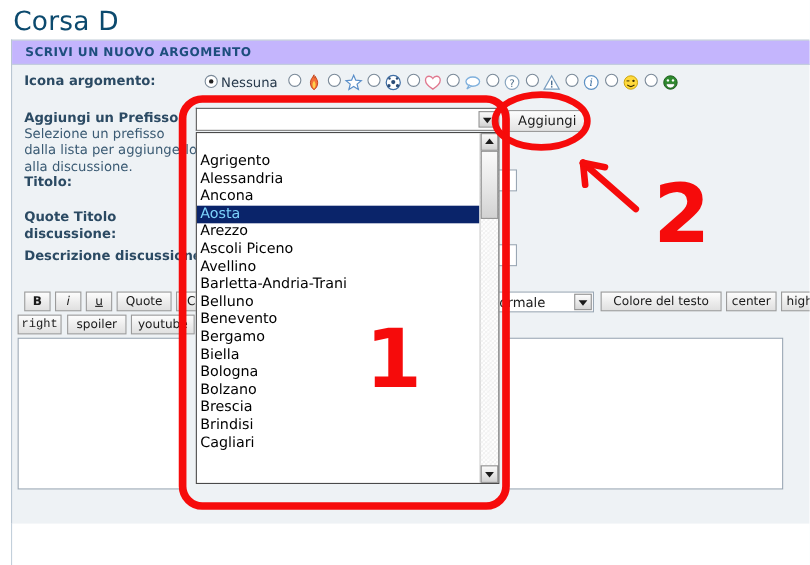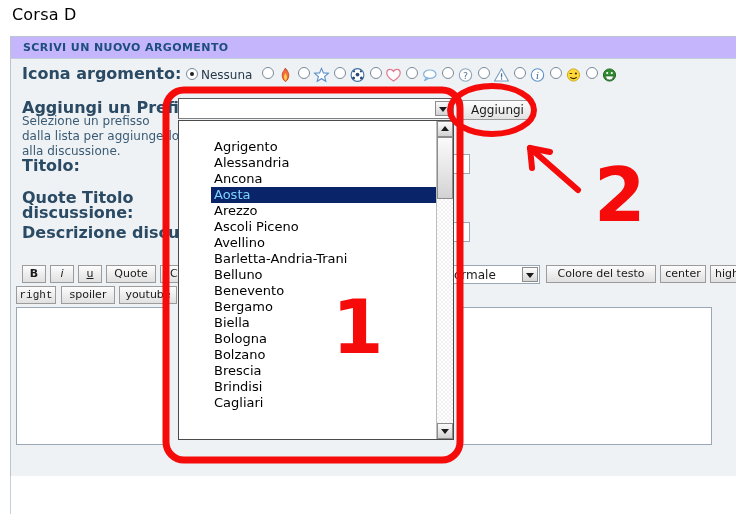--- a/index.html
+++ b/index.html
@@ -12,22 +12,22 @@
   #root {
     position: relative;
     width: 736px; height: 514px;
     background: #ffffff;
   }
 
   
   .page-title {
     position: absolute;
     left: 12px; top: 5px;
-    font-size: 16px;
-    color: #000000;
+    font-size: 24px;
+    color: #0c4a6e;
     font-family: "DejaVu Sans", "Liberation Sans", sans-serif;
     letter-spacing: 0.2px;
   }
 
   
   .panel {
     position: absolute;
     left: 10px; top: 36px;
     width: 726px; height: 440px;
     background: #eef2f5;
@@ -48,21 +48,21 @@
     left: 12px; top: 4px;
     font-size: 11px;
     font-weight: bold;
     color: #1d4e7d;
     letter-spacing: 0.4px;
   }
 
   
   .lbl {
     position: absolute;
-    font-size: 16px;
+    font-size: 12px;
     font-weight: bold;
     color: #2b4a63;
     line-height: 15px;
   }
   .lbl-sub {
     position: absolute;
     font-size: 12px;
     font-weight: normal;
     color: #3a5a73;
     line-height: 15px;
@@ -212,21 +212,21 @@
     padding-left: 3px;
     white-space: nowrap;
     font-family: "DejaVu Sans", "Liberation Sans", sans-serif;
   }
   .opt.sel-opt {
     background: #0a246a;
     color: #7dd3fc;
   }
   .list-inner {
     position:absolute; left:0; top:2px;
-    width: 257px; height: 316px; overflow: hidden; padding-left: 32px;
+    width: 257px; height: 316px; overflow: hidden;
   }
   
   .lsb {
     position: absolute;
     right: 0px; top: 0px;
     width: 17px; height: 318px;
     background: #ffffff;
     border-left: 1px solid #bdbdbd;
     box-sizing: border-box;
   }

